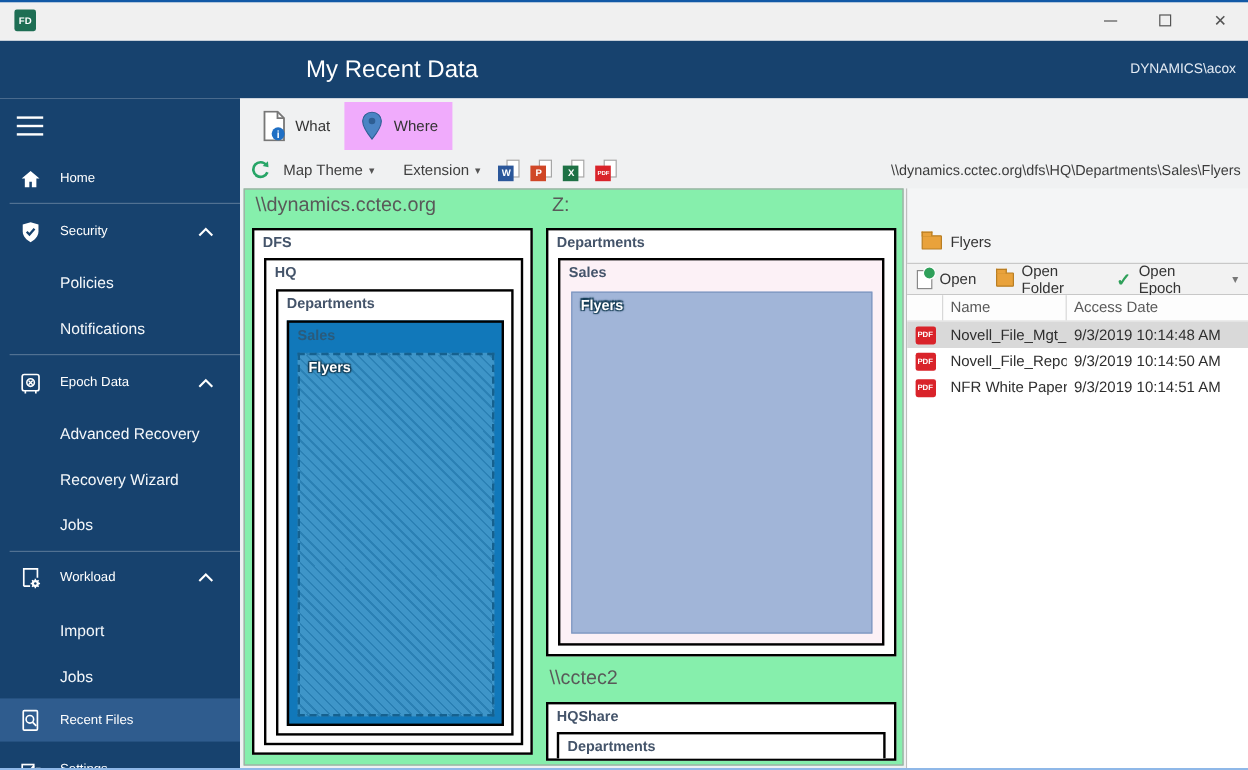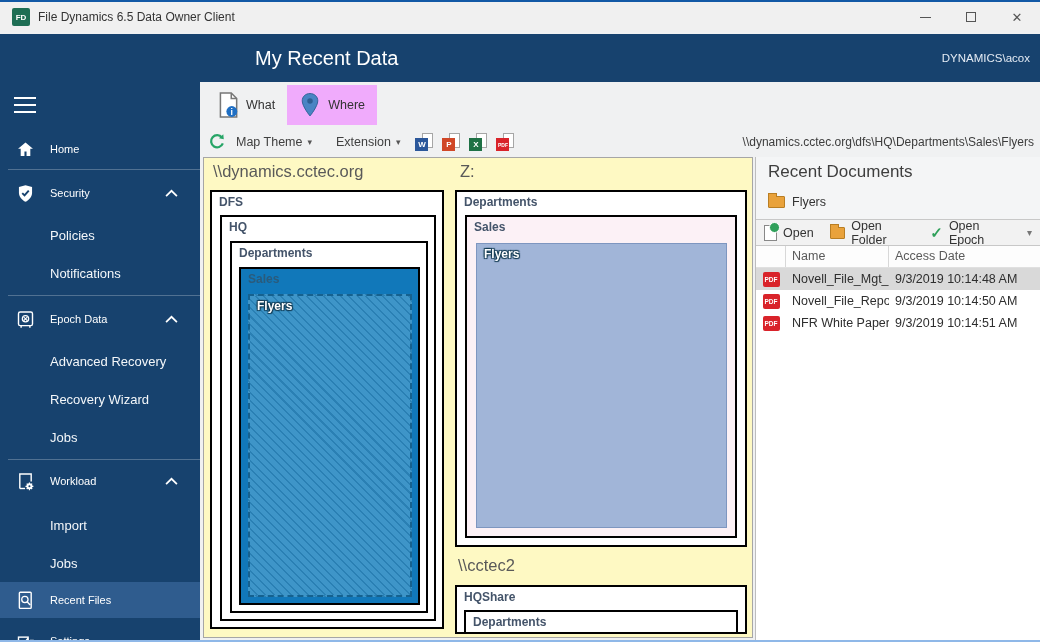--- a/index.html
+++ b/index.html
@@ -51,21 +51,21 @@
   .tb-group { display:flex; align-items:center; gap:5px; font-size:12.5px; color:#404040; cursor:pointer; }
   .caret { font-size:9px; color:#555; }
   .ft-icon { position:relative; width:18px; height:18px; margin-left:9px; cursor:pointer; }
   .ft-page { position:absolute; right:0; top:0; width:11px; height:15px; background:#fff; border:1px solid #A6A6A6; }
   .ft-box { position:absolute; left:0; bottom:0; width:13px; height:13px; color:#fff; font-weight:bold;
             font-size:8px; display:flex; align-items:center; justify-content:center; }
   .ft-box.small { font-size:5px; letter-spacing:0; }
   .tb-path { margin-left:auto; font-size:12px; color:#3C3C3C; }
 
   
-  .map-panel { position:absolute; left:3px; top:75px; width:550px; bottom:2px; background:#fef9c3;
+  .map-panel { position:absolute; left:3px; top:75px; width:550px; bottom:2px; background:#86efac;
                border:1px solid #A6A6A6; }
   .grp-label { position:absolute; font-size:16.5px; color:#595959; white-space:nowrap; }
   .tm-box { position:absolute; border:2px solid #000; background:#fff; }
   .tm-label { position:absolute; top:3px; left:7px; font-size:12px; font-weight:bold; color:#44546A; white-space:nowrap; }
 
   .box-dfs { left:6px; top:32px; width:234px; bottom:8px;text-decoration:underline; }
   .box-hq  { left:8px; top:23px; right:6px; bottom:6px; }
   .box-dep { left:8px; top:24px; right:6px; bottom:6px; }
   .box-sales { left:7px; top:24px; right:6px; bottom:6px; background:#1178BA; }
   .box-sales > .tm-label { color:#2A5B7C; }
@@ -117,21 +117,20 @@
   .pdf-badge::before { content:""; position:absolute; right:-2px; top:-3px; width:8px; height:9px;
                        background:#fff; border:1px solid #9a9a9a; z-index:-1; }
 </style>
 </head>
 <body>
 
 <div class="window">
 
   <div class="titlebar">
     <div class="fd-logo">FD</div>
-    <div class="win-title">File Dynamics 6.5 Data Owner Client</div>
     <div class="win-controls">
       <div class="win-btn">
           <div class="glyph-min"></div>
         </div>
       <div class="win-btn">
           <div class="glyph-max"></div>
         </div>
       <div class="win-btn">
           <span class="glyph-close">✕</span>
         </div>
@@ -326,21 +325,20 @@
       <div class="grp-label lbl-cctec2">\\cctec2</div>
       <div class="tm-box box-hqshare">
         <div class="tm-label">HQShare</div>
         <div class="tm-box box-hsdep">
           <div class="tm-label">Departments</div>
         </div>
       </div>
     </div>
 
     <div class="recent-panel">
-      <div class="rd-title">Recent Documents</div>
       <div class="rd-folder">
         <div class="folder-ico"></div>
         <span>Flyers</span>
       </div>
 
       <div class="rd-btnbar">
         <div class="rd-btn">
           <div class="open-page"></div>
           <span>Open</span>
         </div>

